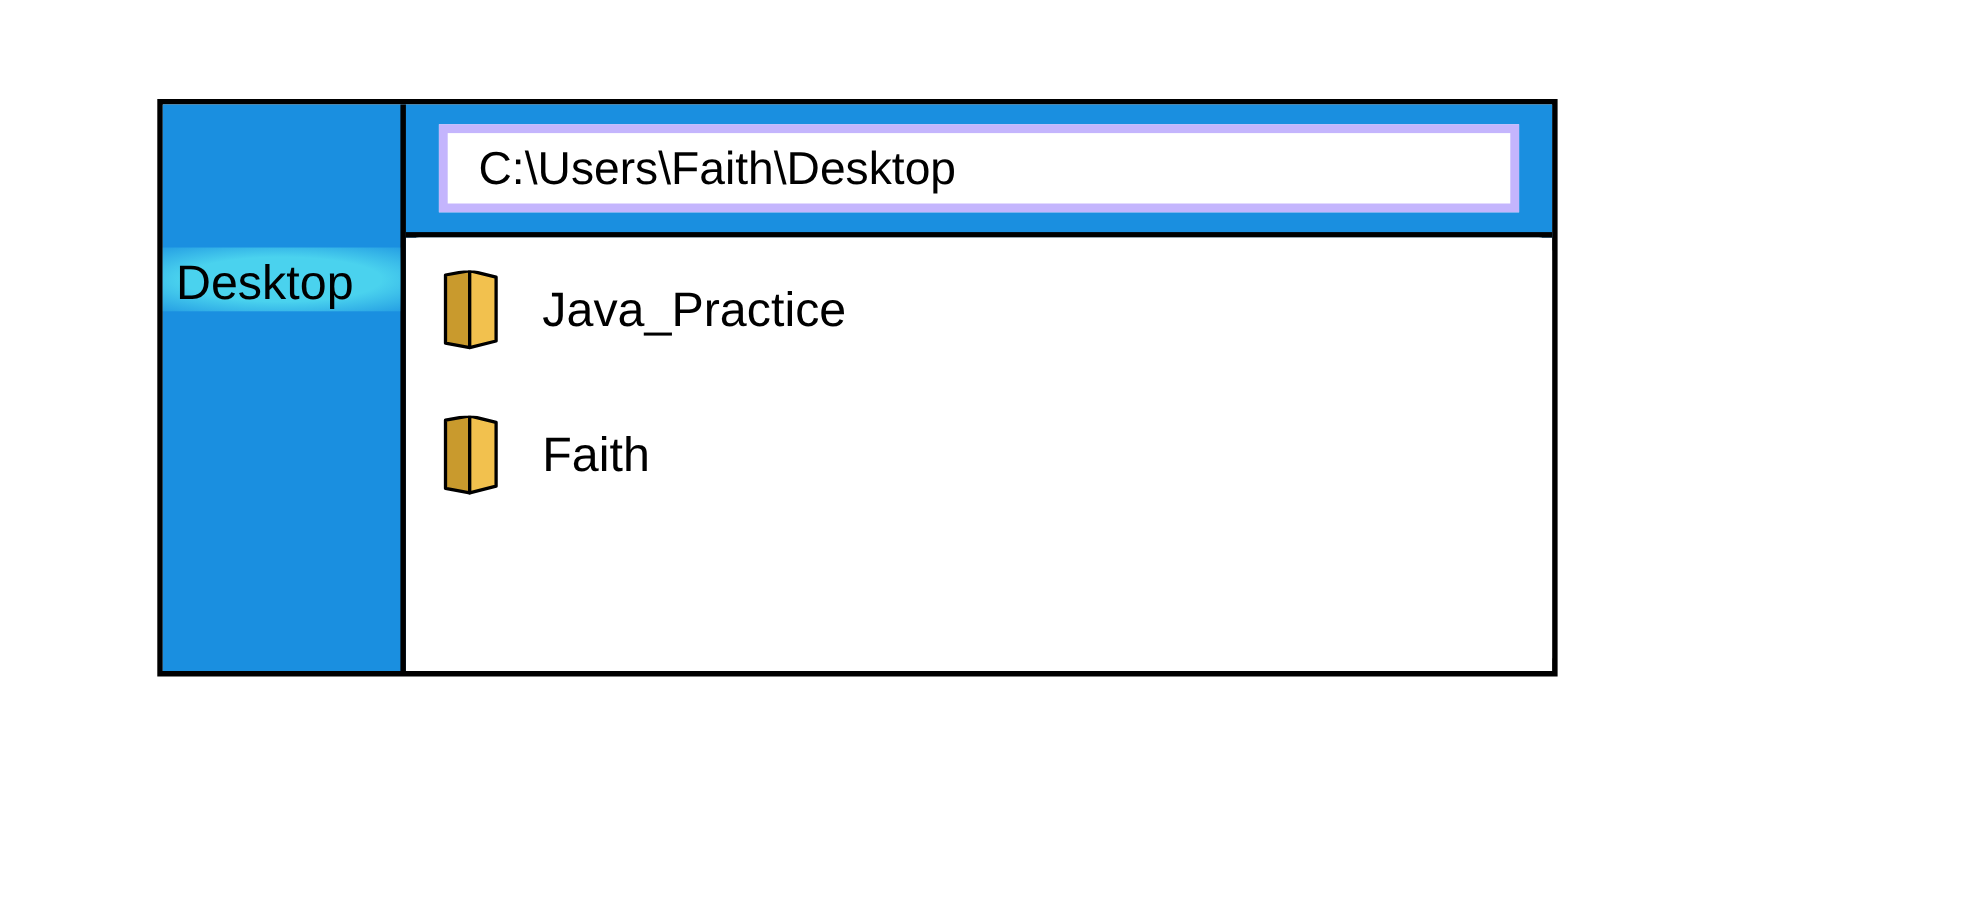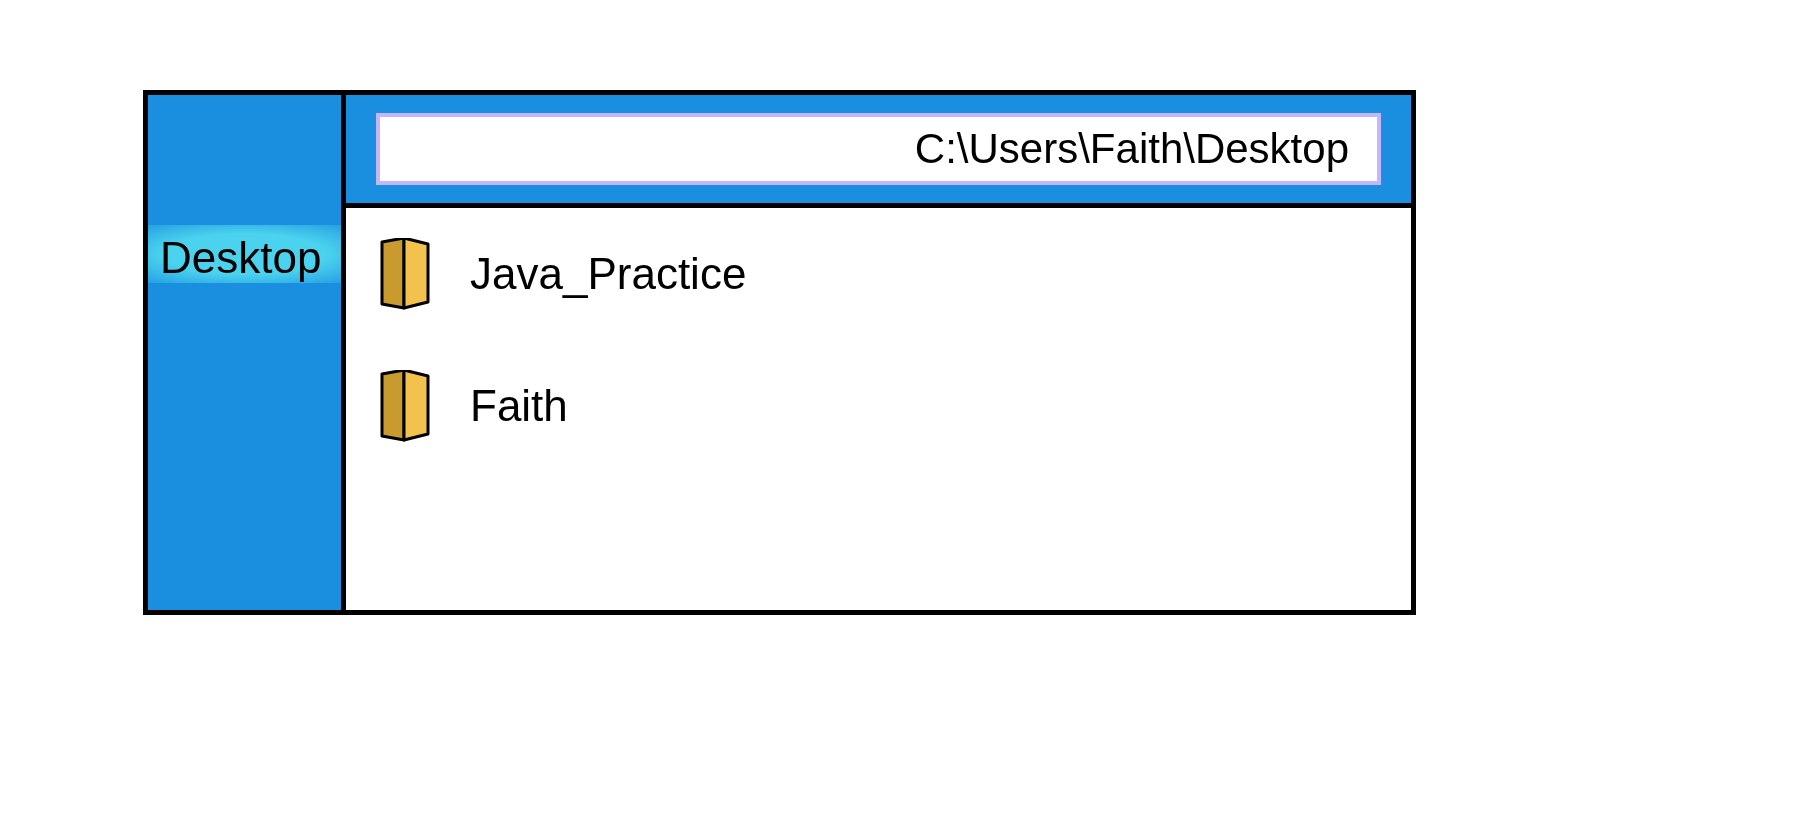--- a/index.html
+++ b/index.html
@@ -18,21 +18,21 @@
       position: absolute;
       left: 143px;
       top: 90px;
       width: 1273px;
       height: 525px;
       border: 5px solid #000;
       display: flex;
       background: #fff;
     }
     .sidebar {
-      width: 198px;
+      width: 221px;
       background: #1a8fe0;
       border-right: 5px solid #000;
       position: relative;
     }
     .sidebar-highlight {
       position: absolute;
       top: 130px;
       left: 0;
       right: 0;
       height: 58px;
@@ -54,27 +54,26 @@
       flex-direction: column;
     }
     .addressbar-area {
       background: #1a8fe0;
       padding: 18px 30px 18px 30px;
       border-bottom: 5px solid #000;
     }
     .address-input {
       width: 100%;
       background: #fff;
-      border: 4px solid #c4b5fd;
+      border: 8px solid #c4b5fd;
       font-family: inherit;
       font-size: 42px;
       padding: 8px 28px;
       color: #000;
       outline: none;
-      text-align: right;
     }
     .content {
       flex: 1;
       background: #fff;
       padding: 30px 30px 20px 30px;
       border-radius: 12px;
     }
     .folder-row {
       display: flex;
       align-items: center;

